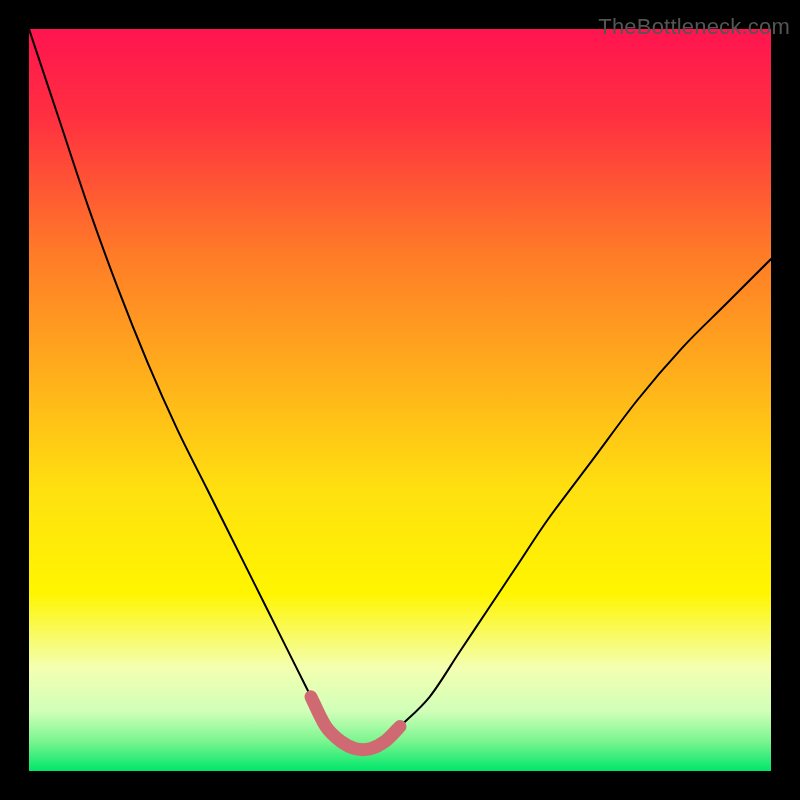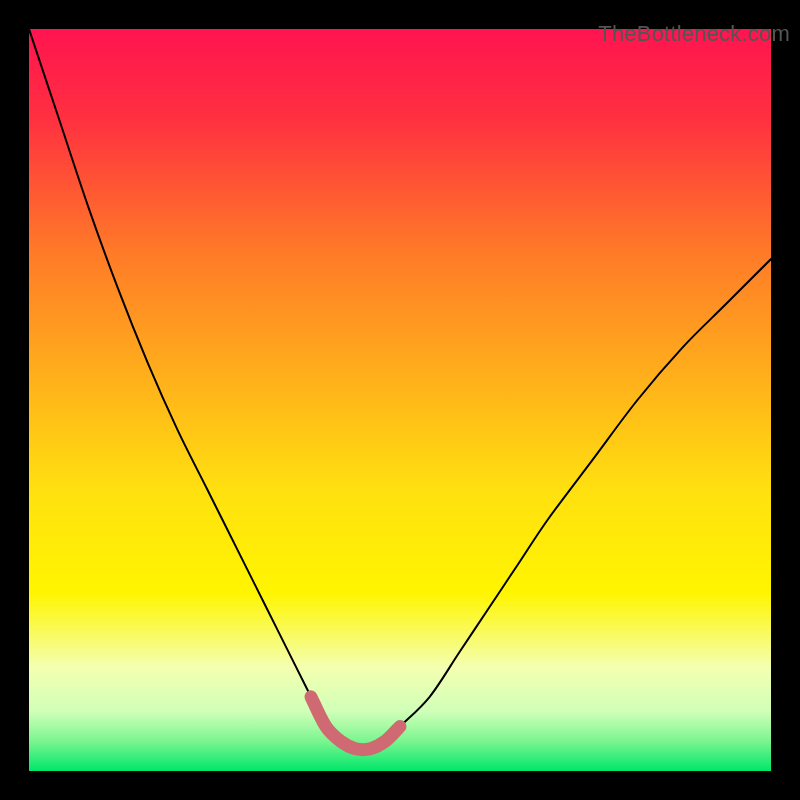--- a/index.html
+++ b/index.html
@@ -12,21 +12,21 @@
     font-family: Arial, Helvetica, sans-serif;
   }
   .stage {
     position: relative;
     width: 800px;
     height: 800px;
     background: #000000;
   }
   .watermark {
     position: absolute;
-    top: 21px;
+    top: 14px;
     right: 10px;
     color: #555555;
     font-size: 22px;
     font-weight: 400;
     letter-spacing: 0.2px;
     z-index: 10;
   }
   .plot-area {
     position: absolute;
     left: 29px;

